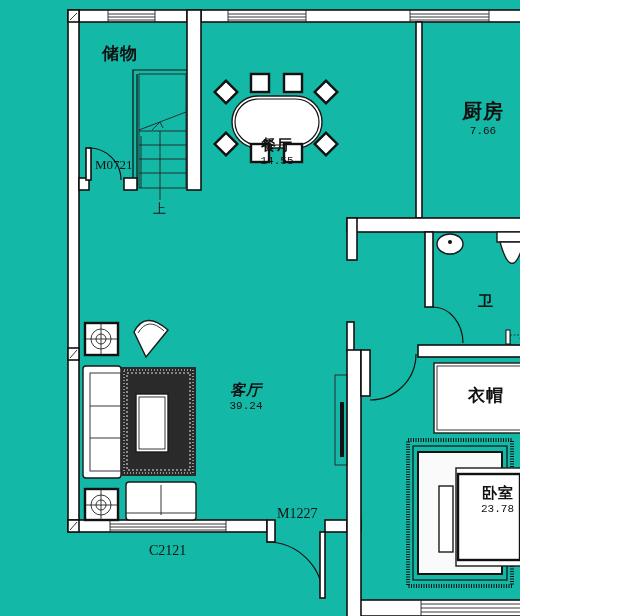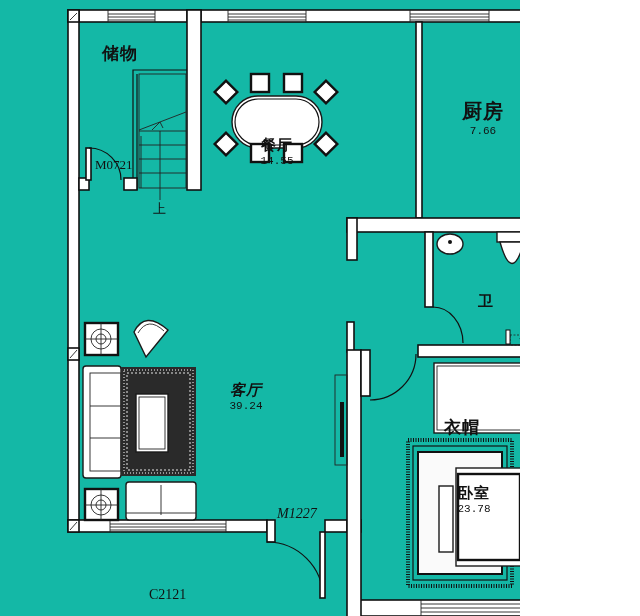--- a/index.html
+++ b/index.html
@@ -285,27 +285,27 @@
   <div class="label room-area" style="position:static;">7.66</div>
 </div>
 
 <div class="label room-name" style="left:478px; top:292px; font-size:15px;">卫</div>
 
 <div class="room-group" style="left:222px; top:381px; width:48px;">
   <div class="label room-name" style="position:static; font-size:15px;font-style:italic;">客厅</div>
   <div class="label room-area" style="position:static;">39.24</div>
 </div>
 
-<div class="label room-name" style="left:444px; top:384px;margin-top:32px;">衣帽</div>
-
-<div class="room-group" style="left:452px; top:484px; width:44px;">
+<div class="label room-name" style="left:468px; top:384px;">衣帽</div>
+
+<div class="room-group" style="left:470px; top:484px; width:44px;text-align:right;">
   <div class="label room-name" style="position:static; font-size:15px;">卧室</div>
   <div class="label room-area" style="position:static;">23.78</div>
 </div>
 
 <div class="label" style="left:153px; top:200px; font-size:13px;">上</div>
 
 <div class="label code" style="left:87px; top:157px; font-size:13px;padding-left:8px;">M0721</div>
-<div class="label code" style="left:277px; top:506px;font-style:italic;">M1227</div>
-<div class="label code" style="left:149px; top:543px;margin-top:44px;">C2121</div>
+<div class="label code" style="left:277px; top:506px;">M1227</div>
+<div class="label code" style="left:149px; top:543px;">C2121</div>
 <div class="label code" style="left:565px; top:297px; transform: rotate(90deg); transform-origin: left top;">C0918</div>
 
 </div>
 
 </body></html>

